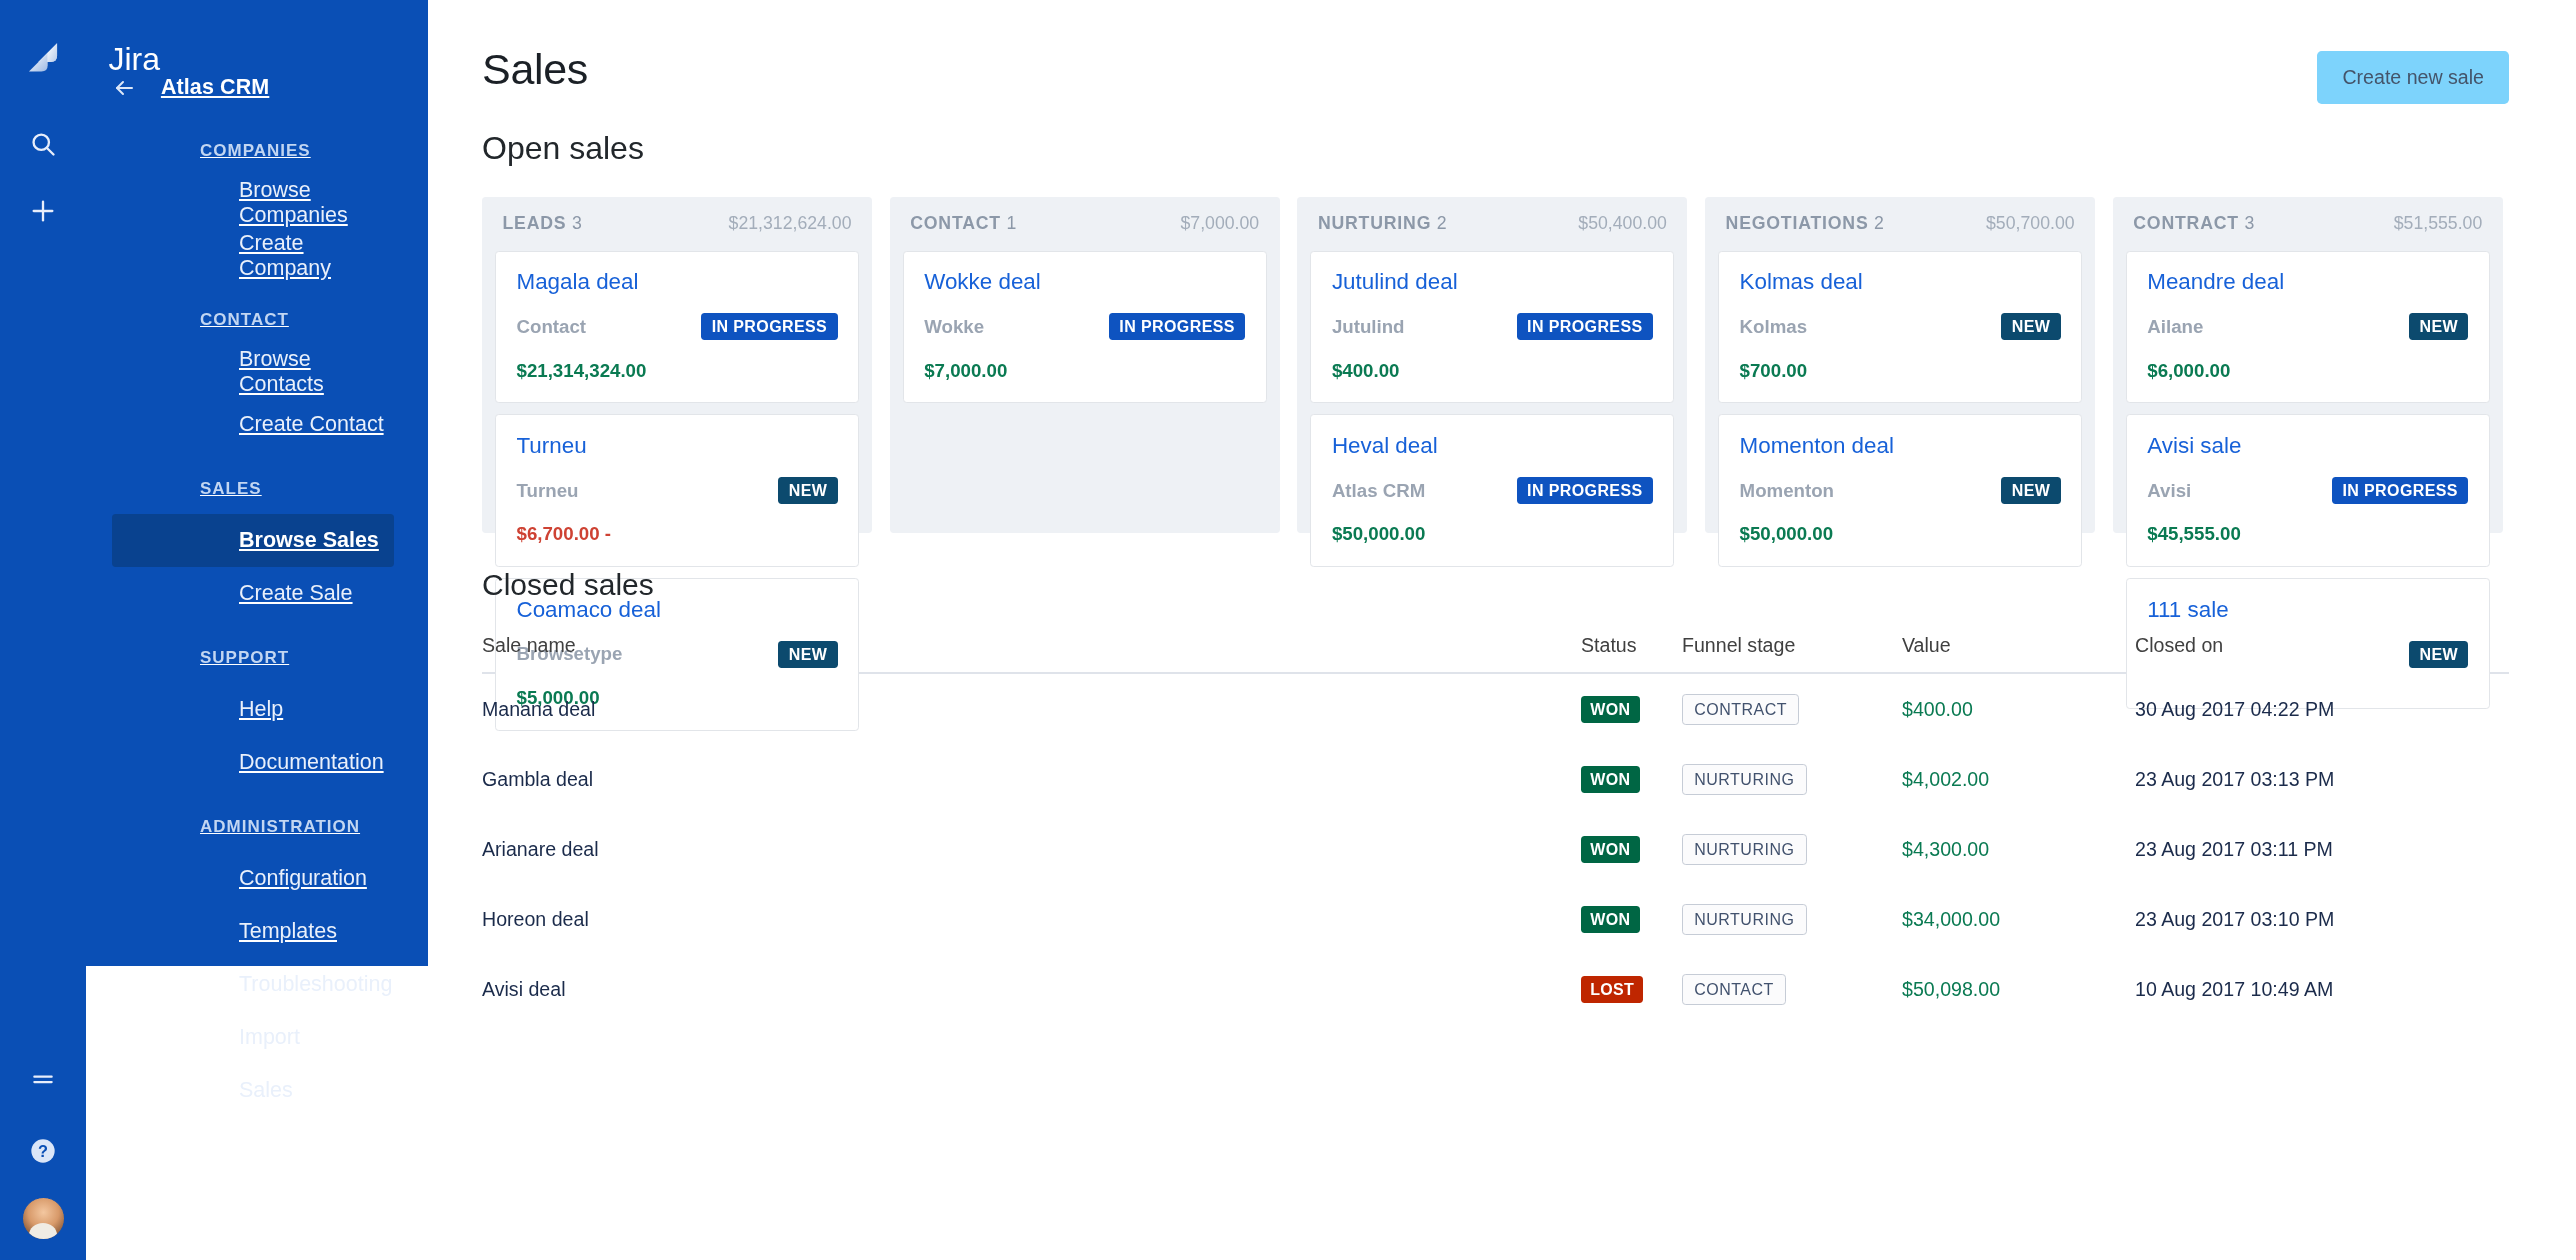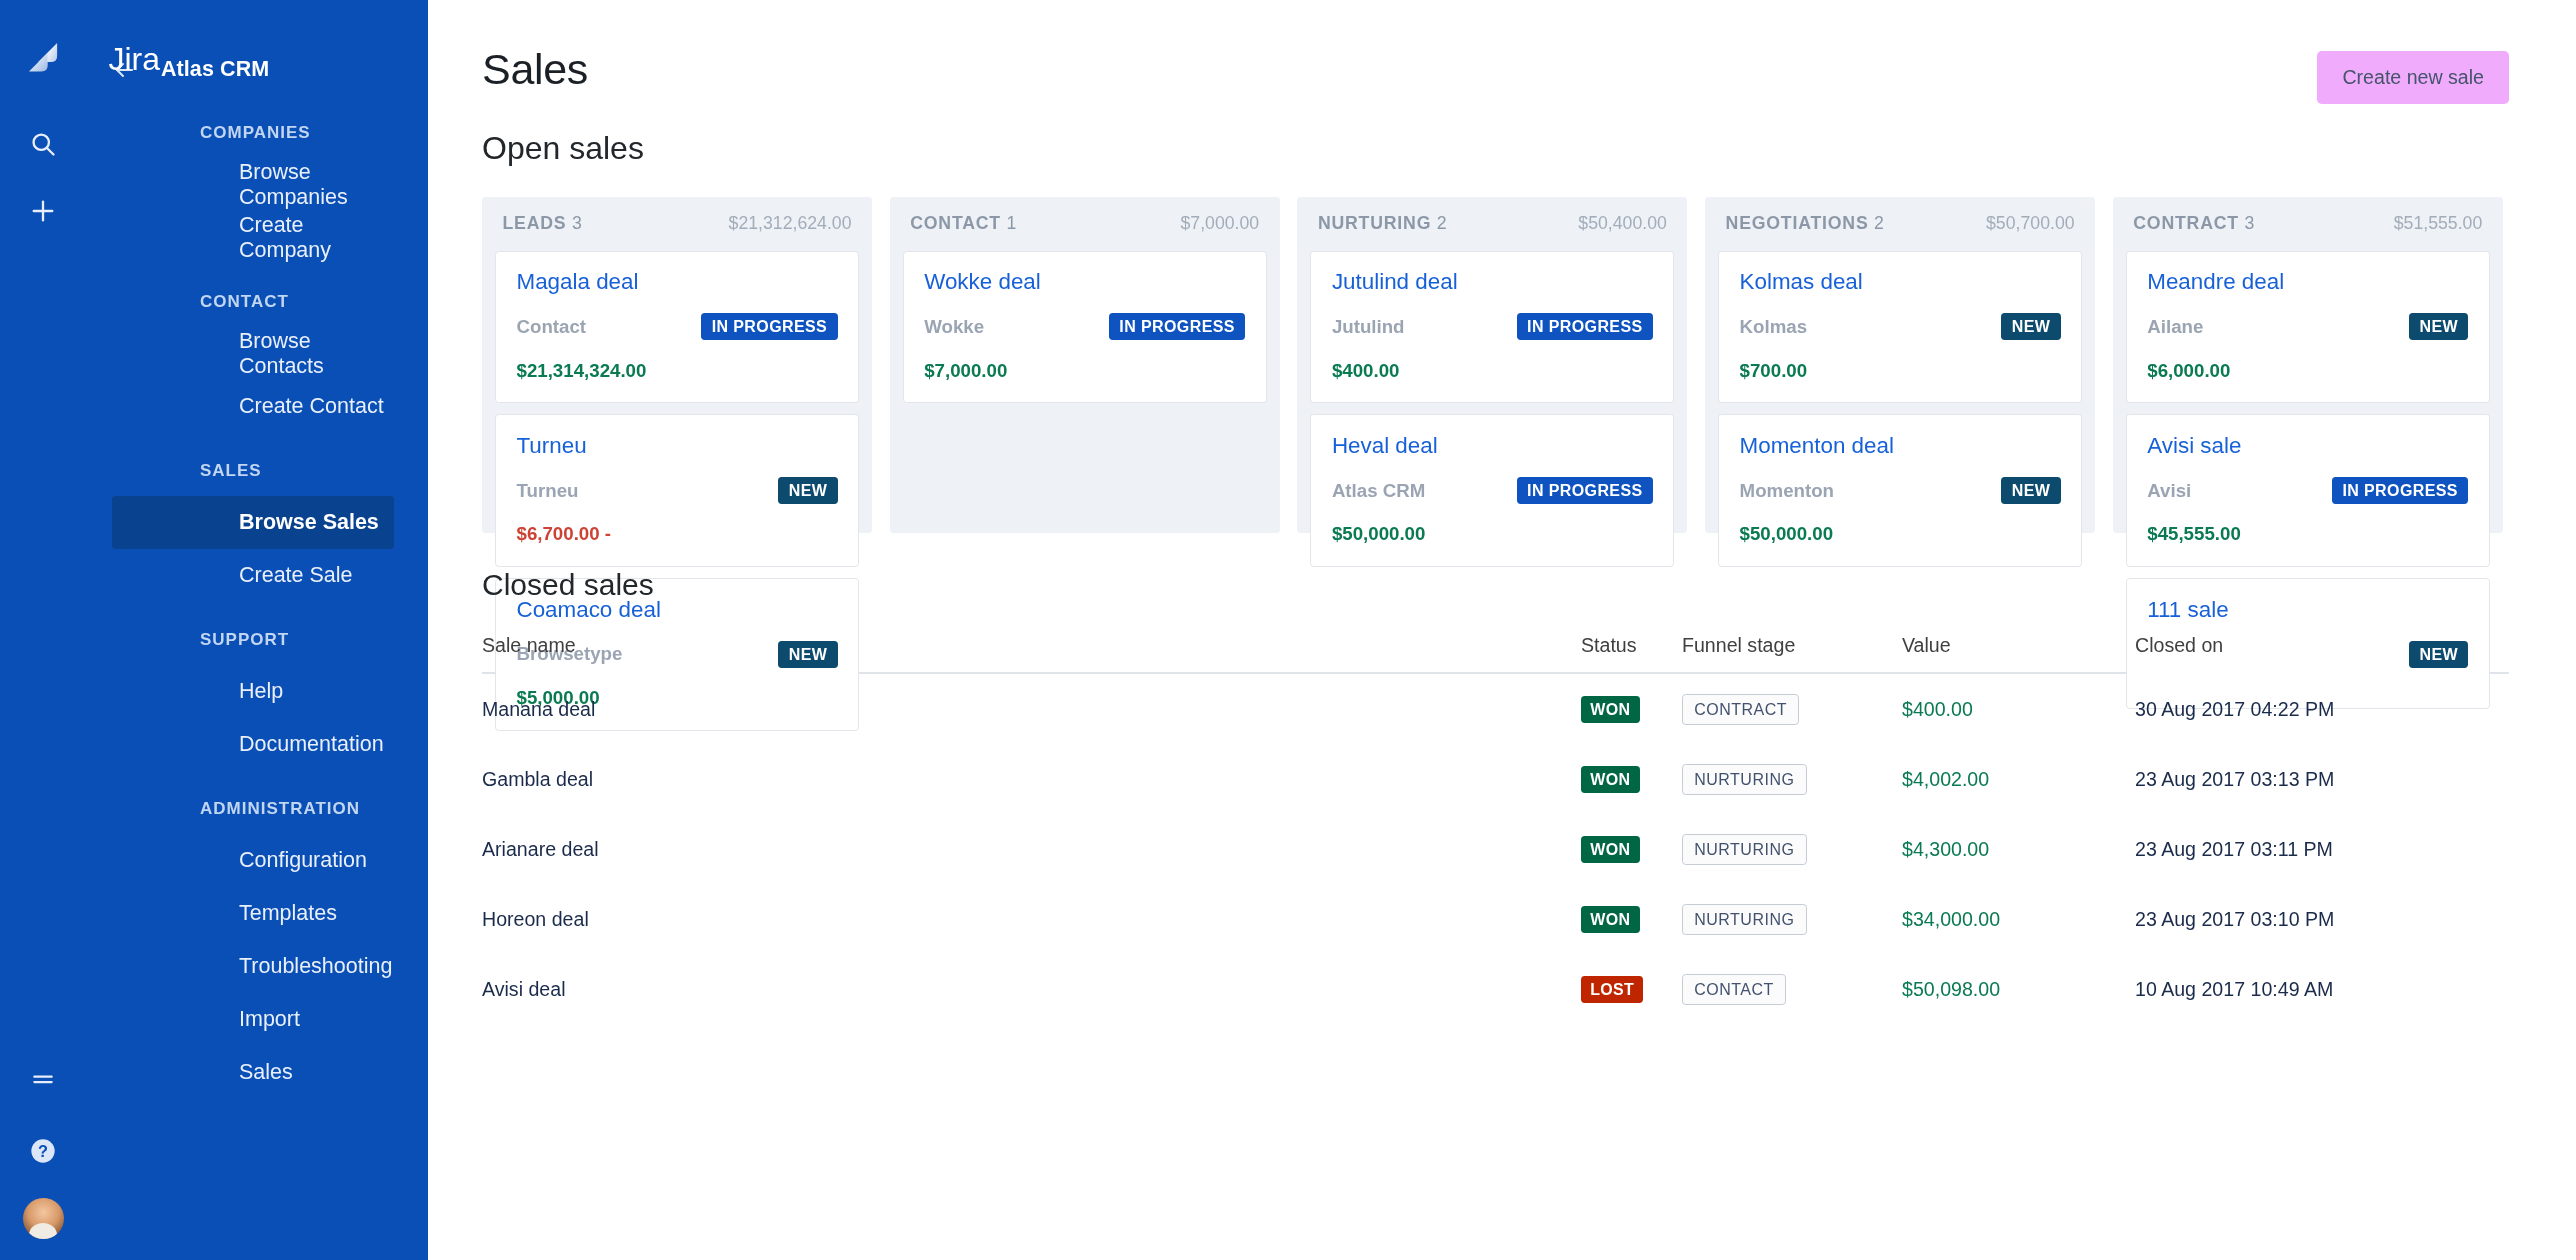--- a/index.html
+++ b/index.html
@@ -35,23 +35,23 @@
     border: 1.9px solid #0A4FB5; overflow: hidden; position: relative;
   }
   .avatar::after {
     content:""; position:absolute; left:50%; top:62%;
     width:28px; height:24px; transform:translateX(-50%);
     background:#f0ece4; border-radius:50% 50% 0 0;
   }
 
   
   .sidebar {
-    width: 342px; min-width: 342px; height: 1260px;
+    width: 342px; min-width: 342px; height: 966px;
     background: #0A4FB5; color: #ffffff;
-    padding-top: 48px; position: relative;
+    padding-top: 66px; position: relative; text-decoration: underline;
   }
   .sb-project {
     display: flex; align-items: center;
     padding: 0 0 0 22.4px; height: 43px; margin-bottom: 32px;
   }
   .sb-back {
     width: 32px; height: 32px; display:flex; align-items:center; justify-content:center;
     color: #e3ecfb; font-size: 26px; line-height: 1;
   }
   .sb-project-name {
@@ -75,21 +75,21 @@
   .main {
     flex: 1; height: 1260px; background: #ffffff;
     padding: 0 0 0 0; position: relative; overflow: hidden;
   }
   .page-head {
     display: flex; align-items: flex-start; justify-content: space-between;
     padding: 45px 67px 0 54px;
   }
   .page-title { font-size: 43px; font-weight: 400; color: #1b2026; letter-spacing: -0.3px; }
   .btn-create {
-    background: #f0abfc; color: #44546a;
+    background: #7dd3fc; color: #44546a;
     border: none; border-radius: 4.7px;
     font-size: 19.6px; font-family: inherit;
     padding: 15px 25px; cursor: pointer;
     margin-top: 5.6px;
   }
   .section-title {
     font-size: 32px; font-weight: 400; color: #22272b;
     padding: 26px 0 0 54px;
   }
 

